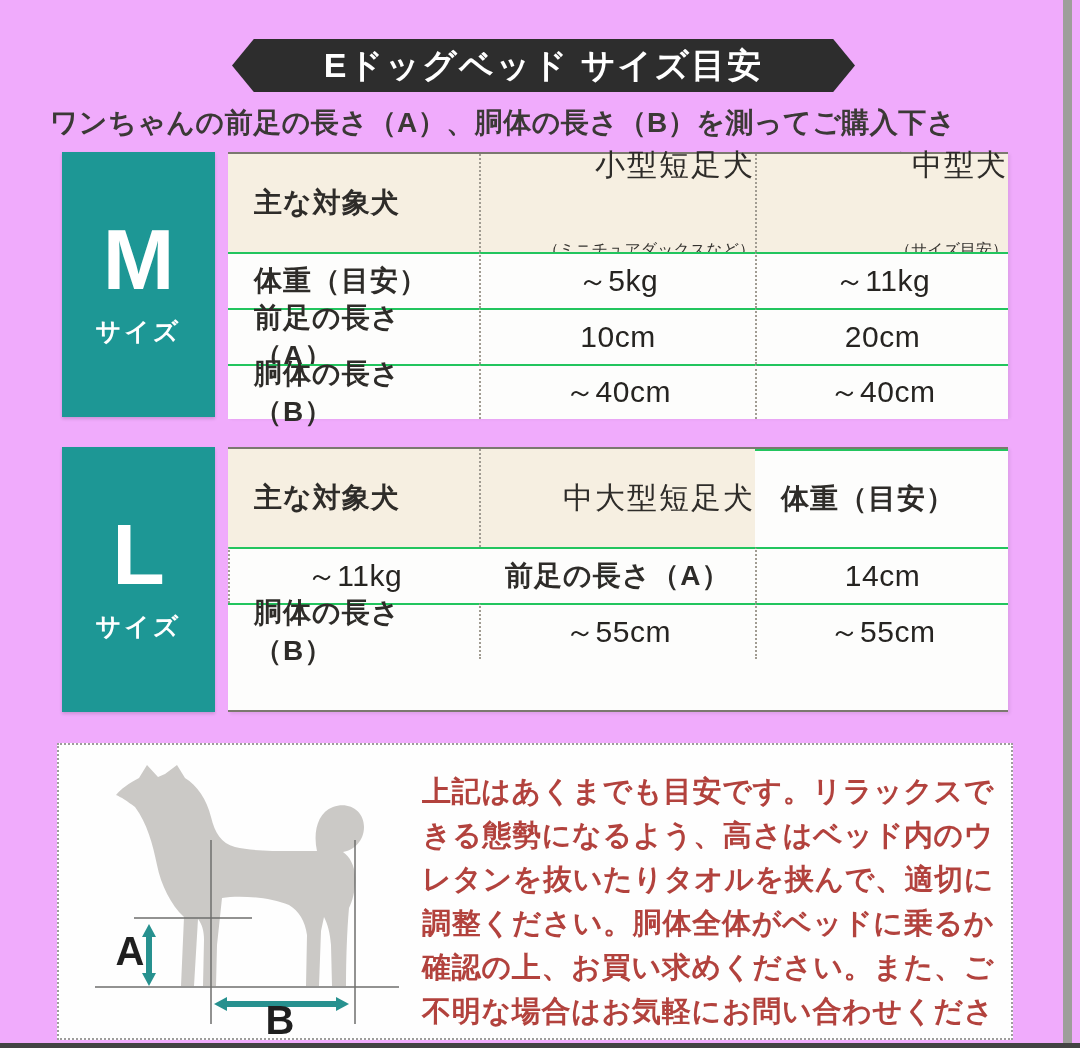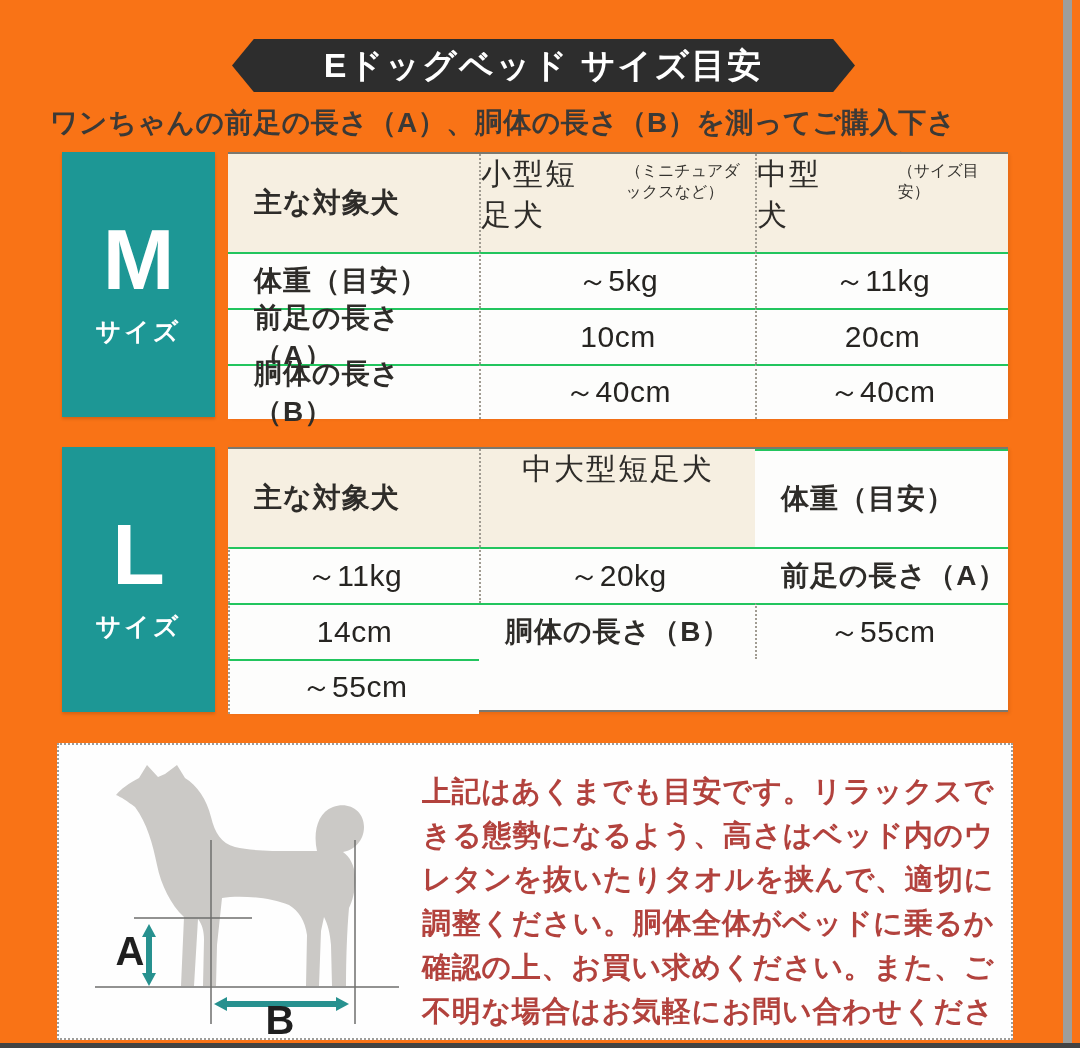--- a/index.html
+++ b/index.html
@@ -1,19 +1,19 @@
 <!DOCTYPE html>
 <html><head>
 <meta charset="utf-8">
 <style>
   html,body{margin:0;padding:0;}
   body{font-family:"Liberation Sans","DejaVu Sans",sans-serif;}
   .canvas{
     position:relative;width:1080px;height:1048px;
-    background:#f97316;overflow:hidden;
+    background:#f0abfc;overflow:hidden;
   }
   
   .banner{
     position:absolute;left:232px;top:39px;width:623px;height:53px;
     background:#2d2d2d;
     clip-path:polygon(0 50%,3.5% 0,96.5% 0,100% 50%,96.5% 100%,3.5% 100%);
     display:flex;align-items:center;justify-content:center;
   }
   .banner-title{color:#ffffff;font-size:34px;font-weight:bold;letter-spacing:2px;}
   .subtitle{
@@ -41,21 +41,21 @@
     box-shadow:2px 2px 3px rgba(0,0,0,0.08);
   }
   .cell{box-sizing:border-box;background:#fdfdfc;}
   .cell.head{background:#f6efe1;}
   .cell.bt{border-top:2px solid #22c55e;}
   .cell.col-sep{border-left:2px dotted #a19c92;}
   .label-cell{
     display:flex;align-items:center;padding-left:26px;
     font-size:28px;font-weight:bold;color:#2e2c29;letter-spacing:1px;
   }
-  .type-cell{display:flex;flex-direction:row;align-items:flex-start;justify-content:center;gap:47px;}
+  .type-cell{display:flex;flex-direction:column;align-items:flex-end;justify-content:center;gap:47px;}
   .type-name{font-size:30px;color:#2e2c29;letter-spacing:2px;}
   .type-example{font-size:16px;color:#35332f;margin-top:7px;}
   .value-cell{
     display:flex;align-items:center;justify-content:center;
     font-size:30px;color:#262421;letter-spacing:0.5px;
   }
   
   .note-box{
     position:absolute;left:57px;top:743px;width:956px;height:297px;
     background:#fefefe;border:2px dotted #9d9d9b;box-sizing:border-box;
@@ -122,21 +122,20 @@
       <div class="badge-suffix">サイズ</div>
     </div>
     <div class="size-table">
       <div class="cell head label-cell">主な対象犬</div>
       <div class="cell head type-cell col-sep">
         <div class="type-name">中大型短足犬</div>
       </div>
 
       <div class="cell bt label-cell">体重（目安）</div>
       <div class="cell bt value-cell col-sep">～11kg</div>
-      <div class="cell bt value-cell col-sep">～20kg</div>
 
       <div class="cell bt label-cell">前足の長さ（A）</div>
       <div class="cell bt value-cell col-sep">14cm</div>
 
       <div class="cell bt label-cell">胴体の長さ（B）</div>
       <div class="cell bt value-cell col-sep">～55cm</div>
       <div class="cell bt value-cell col-sep">～55cm</div>
     </div>
   </div>
 

